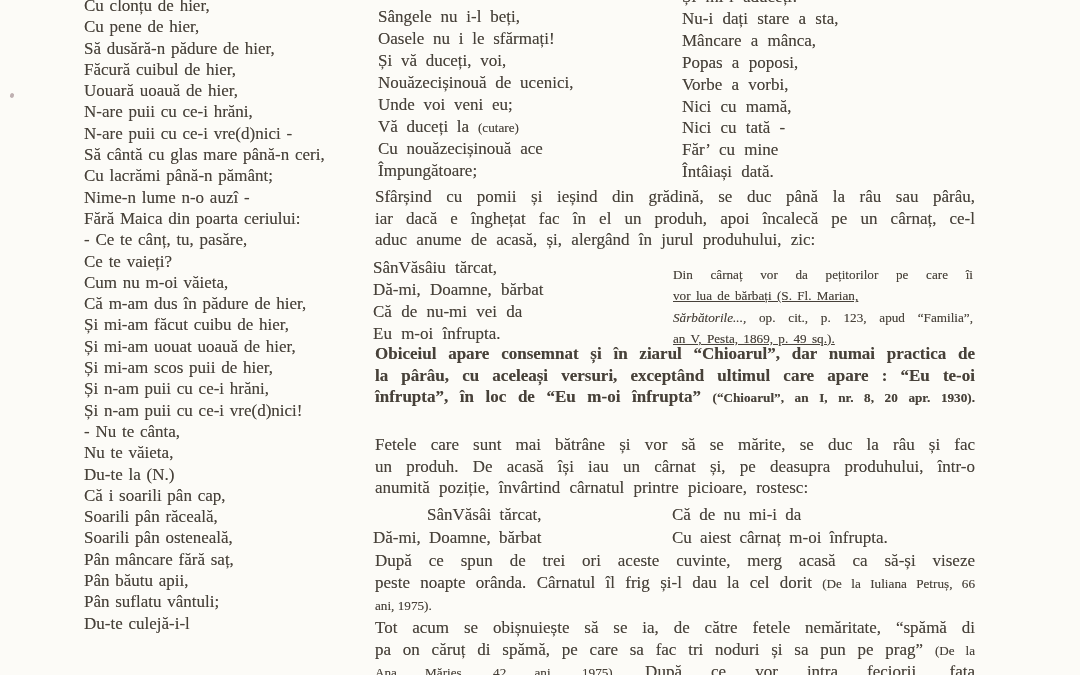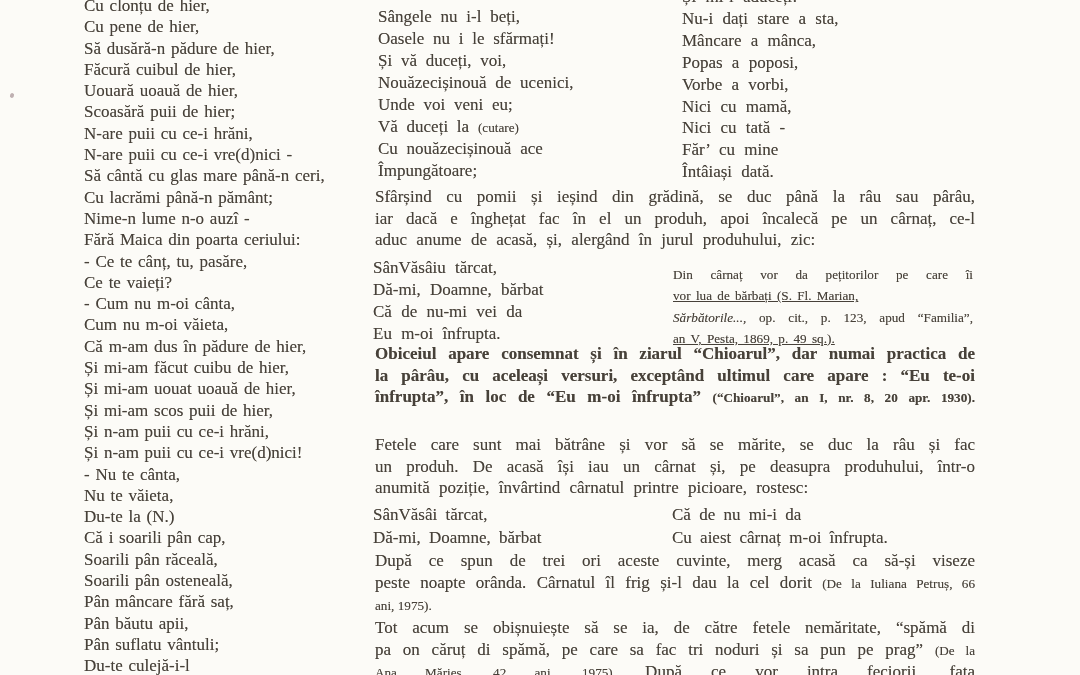--- a/index.html
+++ b/index.html
@@ -25,21 +25,21 @@
   .ws { word-spacing:5px; }
   .small { font-size:13.2px; }
 
   #para1  { left:339px; top:186px; line-height:21.7px; }
   #verse1 { left:373px; top:257px; font-size:17px; line-height:22px;   word-spacing:5px; }
   #citation { left:673px; top:264px; width:300px; font-size:13.2px; line-height:21.3px; }
   #citation .cj { text-align:justify; text-align-last:justify; }
   #citation .cws { word-spacing:2px;text-decoration:underline; }
   #para2  { left:339px; top:343px; line-height:21.7px;font-weight:bold; }
   #para3  { left:339px; top:434px; line-height:21.7px; }
-  #verse2l { left:373px; top:504px; font-size:17px; line-height:22.5px; word-spacing:4px; }
+  #verse2l { left:373px; top:504px; font-size:17px; line-height:22.5px; word-spacing:4px;text-align:right; }
   #verse2r { left:672px; top:504px; font-size:17px; line-height:22.5px; word-spacing:4px; }
   #para4  { left:339px; top:550px; line-height:22px; }
   #para5  { left:339px; top:617px; line-height:21.7px; }
 
   .italic { font-style:italic; }
 
   .speck {
     position:absolute; left:10px; top:93px; width:4px; height:5px;
     border-radius:50%; background:rgba(140,115,120,0.55); transform:rotate(20deg);
   }
@@ -50,30 +50,28 @@
 <div class="page txt">
 
   <div class="speck"></div>
 
   <div class="blk left-poem">
       <div class="pline">Cu clonțu de hier,</div>
       <div class="pline">Cu pene de hier,</div>
       <div class="pline">Să dusără-n pădure de hier,</div>
       <div class="pline">Făcură cuibul de hier,</div>
       <div class="pline">Uouară uoauă de hier,</div>
-      <div class="pline">Scoasără puii de hier;</div>
       <div class="pline">N-are puii cu ce-i hrăni,</div>
       <div class="pline">N-are puii cu ce-i vre(d)nici -</div>
       <div class="pline">Să cântă cu glas mare până-n ceri,</div>
       <div class="pline">Cu lacrămi până-n pământ;</div>
       <div class="pline">Nime-n lume n-o auzî -</div>
       <div class="pline">Fără Maica din poarta ceriului:</div>
       <div class="pline">- Ce te cânț, tu, pasăre,</div>
       <div class="pline">Ce te vaieți?</div>
-      <div class="pline">- Cum nu m-oi cânta,</div>
       <div class="pline">Cum nu m-oi văieta,</div>
       <div class="pline">Că m-am dus în pădure de hier,</div>
       <div class="pline">Și mi-am făcut cuibu de hier,</div>
       <div class="pline">Și mi-am uouat uoauă de hier,</div>
       <div class="pline">Și mi-am scos puii de hier,</div>
       <div class="pline">Și n-am puii cu ce-i hrăni,</div>
       <div class="pline">Și n-am puii cu ce-i vre(d)nici!</div>
       <div class="pline">- Nu te cânta,</div>
       <div class="pline">Nu te văieta,</div>
       <div class="pline">Du-te la (N.)</div>

